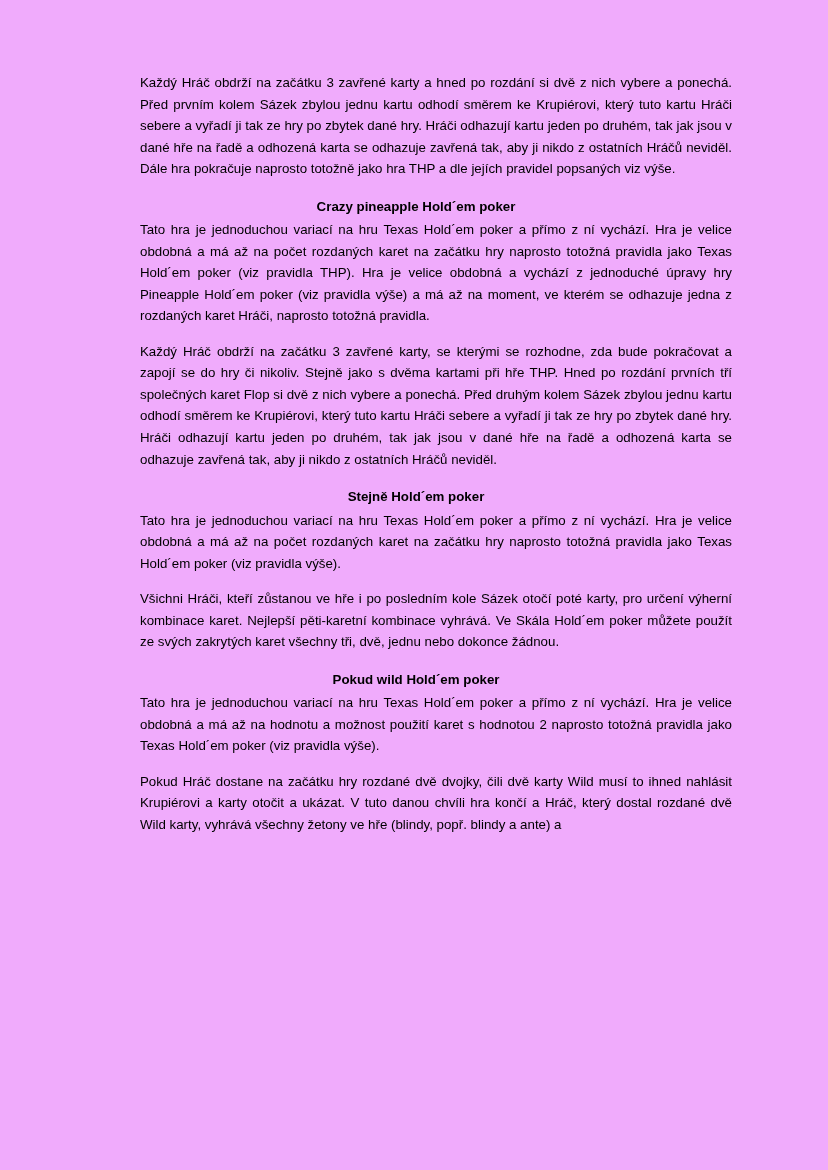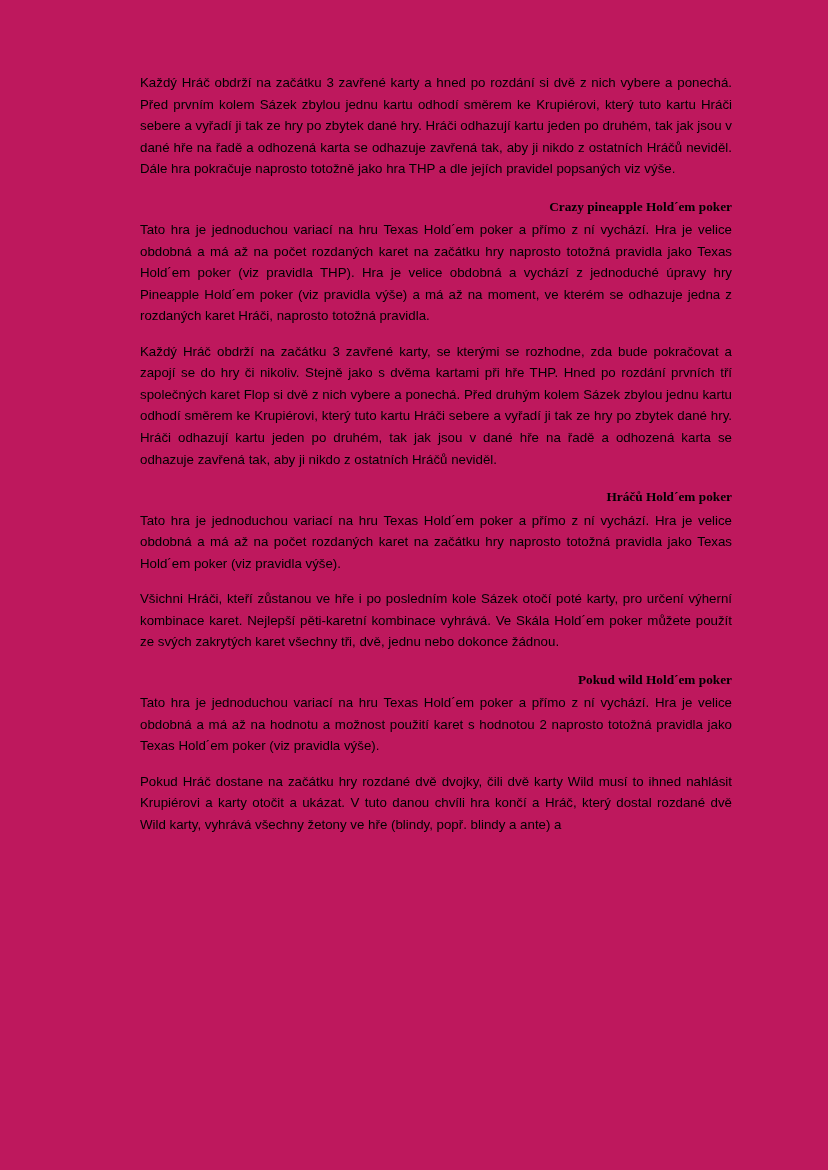--- a/index.html
+++ b/index.html
@@ -7,21 +7,21 @@
     padding: 0;
     background: #ffffff;
   }
   body {
     font-family: "Liberation Sans", sans-serif;
     color: #000000;
   }
   .page {
     width: 828px;
     height: 1170px;
-    background: #be185d;
+    background: #f0abfc;
     position: relative;
     box-sizing: border-box;
     padding: 72px 96px 60px 96px;
     overflow: hidden;
   }
   .doc-body {
     font-size: 13.3px;
     line-height: 1.62;
     text-align: justify;
   }
@@ -30,38 +30,37 @@
   }
   .para {
     text-indent: 0;
     margin-bottom: 14px;
     padding-left: 44px;
   }
   .heading {
     font-weight: bold;
     font-size: 13.3px;
     margin: 16px 0 2px 4px;
-    text-align: right;
+    text-align: center;
     padding-left: 0;
-    font-family: Liberation Serif, serif;
   }
 </style>
 </head>
 <body>
 
 <div class="page">
   <div class="doc-body">
 
     <p class="para">Každý Hráč obdrží na začátku 3 zavřené karty a hned po rozdání si dvě z nich vybere a ponechá. Před prvním kolem Sázek zbylou jednu kartu odhodí směrem ke Krupiérovi, který tuto kartu Hráči sebere a vyřadí ji tak ze hry po zbytek dané hry. Hráči odhazují kartu jeden po druhém, tak jak jsou v dané hře na řadě a odhozená karta se odhazuje zavřená tak, aby ji nikdo z ostatních Hráčů neviděl. Dále hra pokračuje naprosto totožně jako hra THP a dle jejích pravidel popsaných viz výše.</p>
 
     <div class="heading">Crazy pineapple Hold´em poker</div>
     <p class="para">Tato hra je jednoduchou variací na hru Texas Hold´em poker a přímo z ní vychází. Hra je velice obdobná a má až na počet rozdaných karet na začátku hry naprosto totožná pravidla jako Texas Hold´em poker (viz pravidla THP). Hra je velice obdobná a vychází z jednoduché úpravy hry Pineapple Hold´em poker (viz pravidla výše) a má až na moment, ve kterém se odhazuje jedna z rozdaných karet Hráči, naprosto totožná pravidla.</p>
     <p class="para">Každý Hráč obdrží na začátku 3 zavřené karty, se kterými se rozhodne, zda bude pokračovat a zapojí se do hry či nikoliv. Stejně jako s dvěma kartami při hře THP. Hned po rozdání prvních tří společných karet Flop si dvě z nich vybere a ponechá. Před druhým kolem Sázek zbylou jednu kartu odhodí směrem ke Krupiérovi, který tuto kartu Hráči sebere a vyřadí ji tak ze hry po zbytek dané hry. Hráči odhazují kartu jeden po druhém, tak jak jsou v dané hře na řadě a odhozená karta se odhazuje zavřená tak, aby ji nikdo z ostatních Hráčů neviděl.</p>
 
-    <div class="heading">Hráčů Hold´em poker</div>
+    <div class="heading">Stejně Hold´em poker</div>
     <p class="para">Tato hra je jednoduchou variací na hru Texas Hold´em poker a přímo z ní vychází. Hra je velice obdobná a má až na počet rozdaných karet na začátku hry naprosto totožná pravidla jako Texas Hold´em poker (viz pravidla výše).</p>
     <p class="para">Všichni Hráči, kteří zůstanou ve hře i po posledním kole Sázek otočí poté karty, pro určení výherní kombinace karet. Nejlepší pěti-karetní kombinace vyhrává. Ve Skála Hold´em poker můžete použít ze svých zakrytých karet všechny tři, dvě, jednu nebo dokonce žádnou.</p>
 
     <div class="heading">Pokud wild Hold´em poker</div>
     <p class="para">Tato hra je jednoduchou variací na hru Texas Hold´em poker a přímo z ní vychází. Hra je velice obdobná a má až na hodnotu a možnost použití karet s hodnotou 2 naprosto totožná pravidla jako Texas Hold´em poker (viz pravidla výše).</p>
     <p class="para">Pokud Hráč dostane na začátku hry rozdané dvě dvojky, čili dvě karty Wild musí to ihned nahlásit Krupiérovi a karty otočit a ukázat. V tuto danou chvíli hra končí a Hráč, který dostal rozdané dvě Wild karty, vyhrává všechny žetony ve hře (blindy, popř. blindy a ante) a</p>
 
   </div>
 </div>
 

